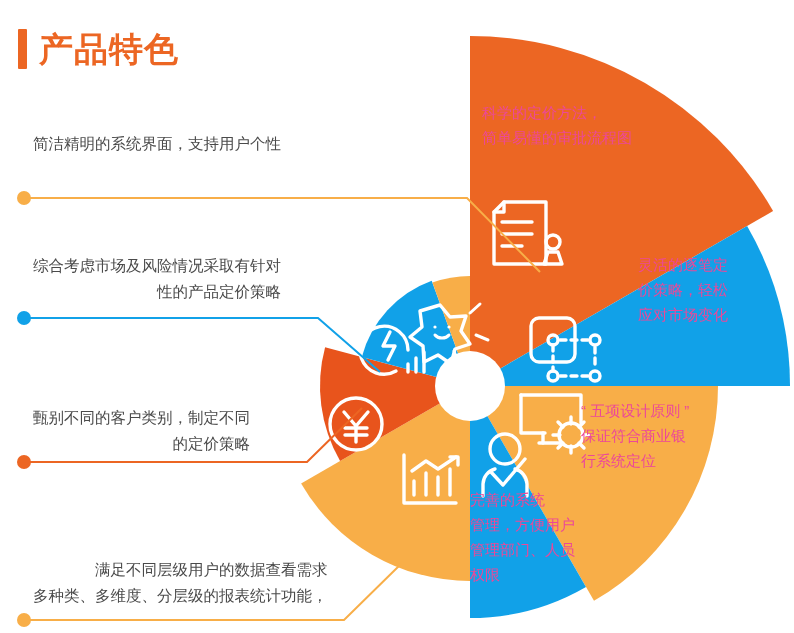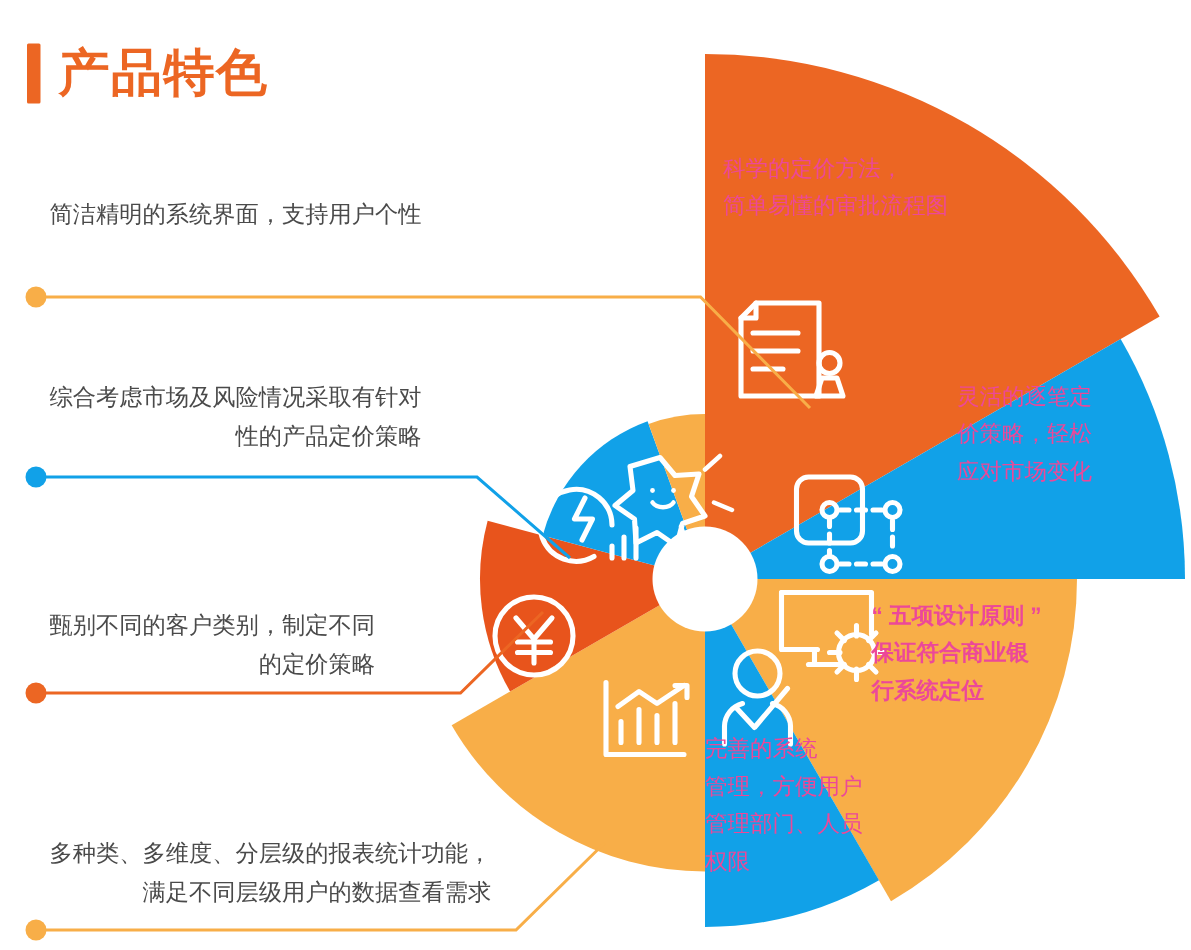--- a/index.html
+++ b/index.html
@@ -36,21 +36,21 @@
   .c3{left:33px;top:405px;}
   .c4{left:33px;top:557px;}
 
   
   svg.layer{position:absolute;left:0;top:0;width:794px;height:633px;overflow:visible;}
 
   
   .petal-text{position:absolute;color:#ec4899;font-size:15px;line-height:25px;white-space:nowrap;}
   .pt-1{left:482px;top:100px;}
   .pt-2{left:638px;top:252px;}
-  .pt-3{left:581px;top:398px;font-weight:bold;}
+  .pt-3{left:581px;top:398px;}
   .pt-4{left:470px;top:487px;}
 </style>
 </head>
 <body>
 
 <div id="stage">
 
   <div class="heading">
     <div class="heading-bar"></div>
     <div class="heading-text">产品特色</div>
@@ -165,22 +165,22 @@
   </div>
   <div class="callout c2">
     <p>综合考虑市场及风险情况采取有针对</p>
     <p>性的产品定价策略</p>
   </div>
   <div class="callout c3">
     <p>甄别不同的客户类别，制定不同</p>
     <p>的定价策略</p>
   </div>
   <div class="callout c4">
+    <p>满足不同层级用户的数据查看需求</p>
     <p>多种类、多维度、分层级的报表统计功能，</p>
-    <p>满足不同层级用户的数据查看需求</p>
   </div>
 
   <div class="petal-text pt-1">
     <div>科学的定价方法，</div>
     <div>简单易懂的审批流程图</div>
   </div>
 
   <div class="petal-text pt-2">
     <div>灵活的逐笔定</div>
     <div>价策略，轻松</div>

